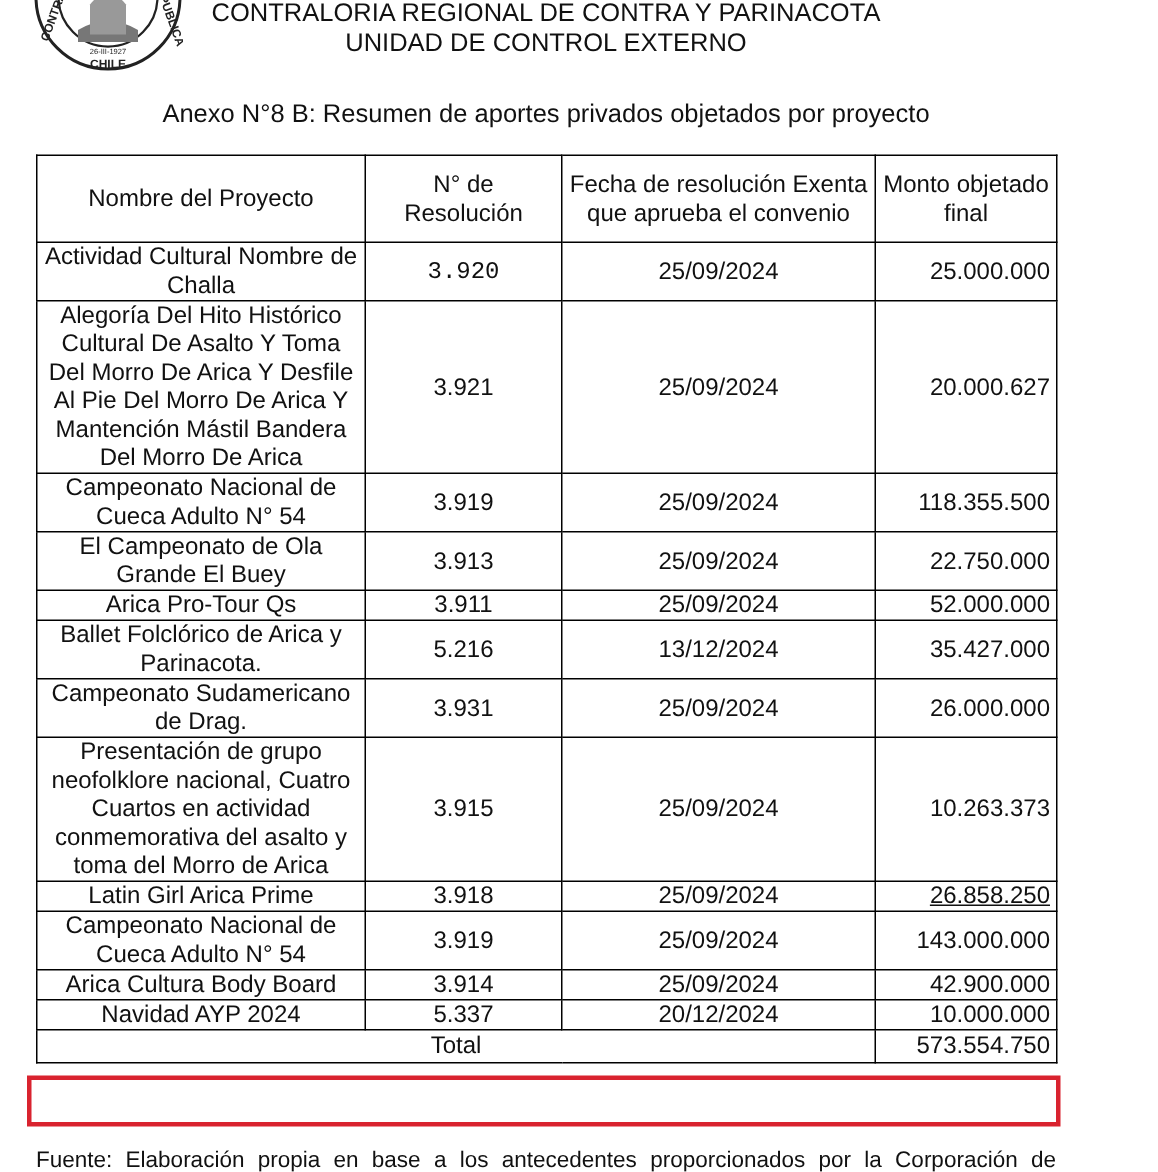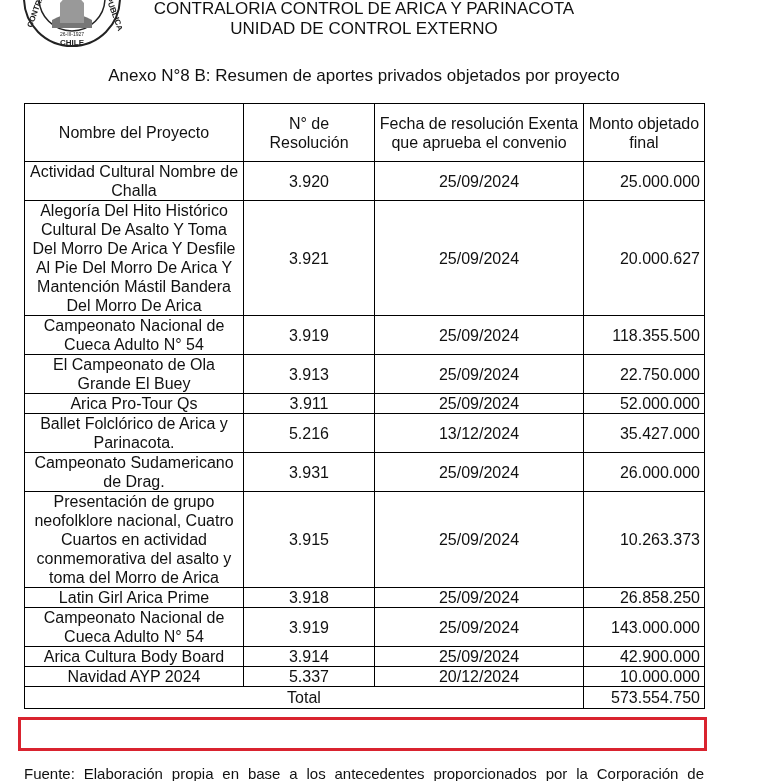--- a/index.html
+++ b/index.html
@@ -29,21 +29,21 @@
   <circle cx="50" cy="50" r="48" fill="#fff" stroke="#222" stroke-width="2"></circle>
   <circle cx="50" cy="50" r="33" fill="none" stroke="#222" stroke-width="1.5"></circle>
   <path d="M30 72 Q50 60 70 72 L70 80 L30 80 Z" fill="#777"></path>
   <path d="M38 55 Q50 40 62 55 L62 75 L38 75 Z" fill="#999"></path>
   <text x="50" y="88" font-size="5" text-anchor="middle" font-family="Liberation Sans, sans-serif" fill="#222">26-III-1927</text>
   <text x="50" y="97" font-size="8" font-weight="bold" text-anchor="middle" font-family="Liberation Sans, sans-serif" fill="#222">CHILE</text>
   <text x="10" y="80" font-size="8" font-weight="bold" font-family="Liberation Sans, sans-serif" fill="#222" transform="rotate(-70 10 80)">CONTRA</text>
   <text x="84" y="50" font-size="8" font-weight="bold" font-family="Liberation Sans, sans-serif" fill="#222" transform="rotate(70 84 50)">PUBLICA</text>
 </svg>
 
-<div class="hdr hdr1">CONTRALORIA CONTROL DE ARICA Y PARINACOTA</div>
+<div class="hdr hdr1">CONTRALORIA REGIONAL DE CONTRA Y PARINACOTA</div>
 <div class="hdr hdr2">UNIDAD DE CONTROL EXTERNO</div>
 
 <div class="annex-title">Anexo N°8 B: Resumen de aportes privados objetados por proyecto</div>
 
 <table class="main">
   <colgroup>
       <col class="c1">
       <col class="c2">
       <col class="c3">
       <col class="c4">
@@ -52,21 +52,21 @@
     <tr>
       <th>Nombre del Proyecto</th>
       <th>N° de Resolución</th>
       <th>Fecha de resolución Exenta que aprueba el convenio</th>
       <th>Monto objetado final</th>
     </tr>
   </thead>
   <tbody id="rows">
       <tr>
         <td class="name" style="height: 38px;">Actividad Cultural Nombre de Challa</td>
-        <td class="res" style="height: 38px;">3.920</td>
+        <td class="res" style="height: 38px; font-family: Liberation Mono, monospace;">3.920</td>
         <td class="date" style="height: 38px;">25/09/2024</td>
         <td class="amt" style="height: 38px;">25.000.000</td>
       </tr>
       <tr>
         <td class="name" style="height: 114px;">Alegoría Del Hito Histórico Cultural De Asalto Y Toma Del Morro De Arica Y Desfile Al Pie Del Morro De Arica Y Mantención Mástil Bandera Del Morro De Arica</td>
         <td class="res" style="height: 114px;">3.921</td>
         <td class="date" style="height: 114px;">25/09/2024</td>
         <td class="amt" style="height: 114px;">20.000.627</td>
       </tr>
       <tr>
@@ -102,21 +102,21 @@
       <tr>
         <td class="name" style="height: 95px;">Presentación de grupo neofolklore nacional, Cuatro Cuartos en actividad conmemorativa del asalto y toma del Morro de Arica</td>
         <td class="res" style="height: 95px;">3.915</td>
         <td class="date" style="height: 95px;">25/09/2024</td>
         <td class="amt" style="height: 95px;">10.263.373</td>
       </tr>
       <tr>
         <td class="name" style="height: 19px;">Latin Girl Arica Prime</td>
         <td class="res" style="height: 19px;">3.918</td>
         <td class="date" style="height: 19px;">25/09/2024</td>
-        <td class="amt" style="height: 19px;">26.858.250</td>
+        <td class="amt" style="height: 19px; text-decoration: underline;">26.858.250</td>
       </tr>
       <tr>
         <td class="name" style="height: 38px;">Campeonato Nacional de Cueca Adulto N° 54</td>
         <td class="res" style="height: 38px;">3.919</td>
         <td class="date" style="height: 38px;">25/09/2024</td>
         <td class="amt" style="height: 38px;">143.000.000</td>
       </tr>
       <tr>
         <td class="name" style="height: 19px;">Arica Cultura Body Board</td>
         <td class="res" style="height: 19px;">3.914</td>

